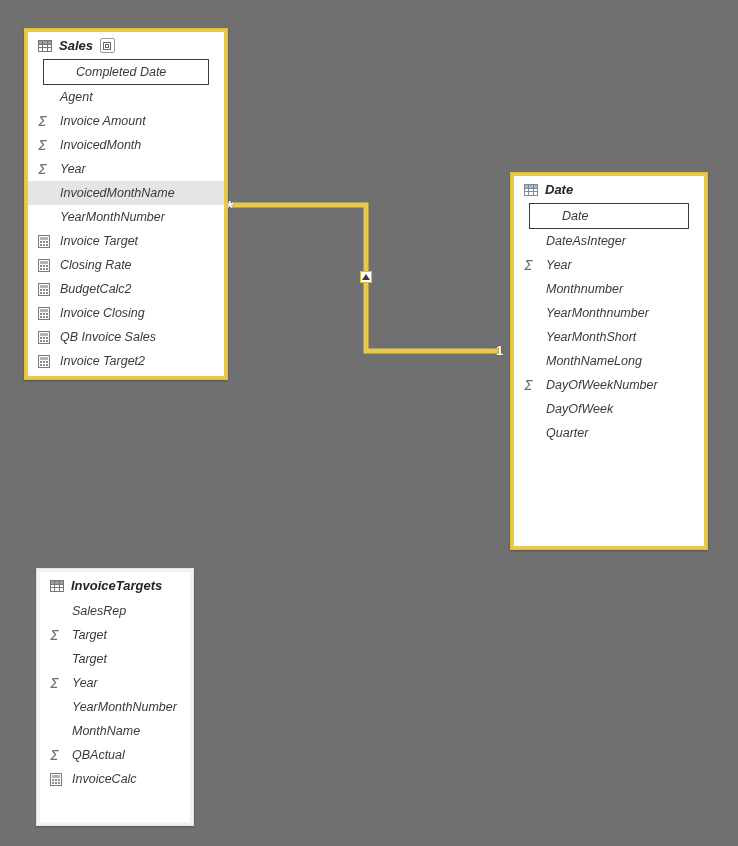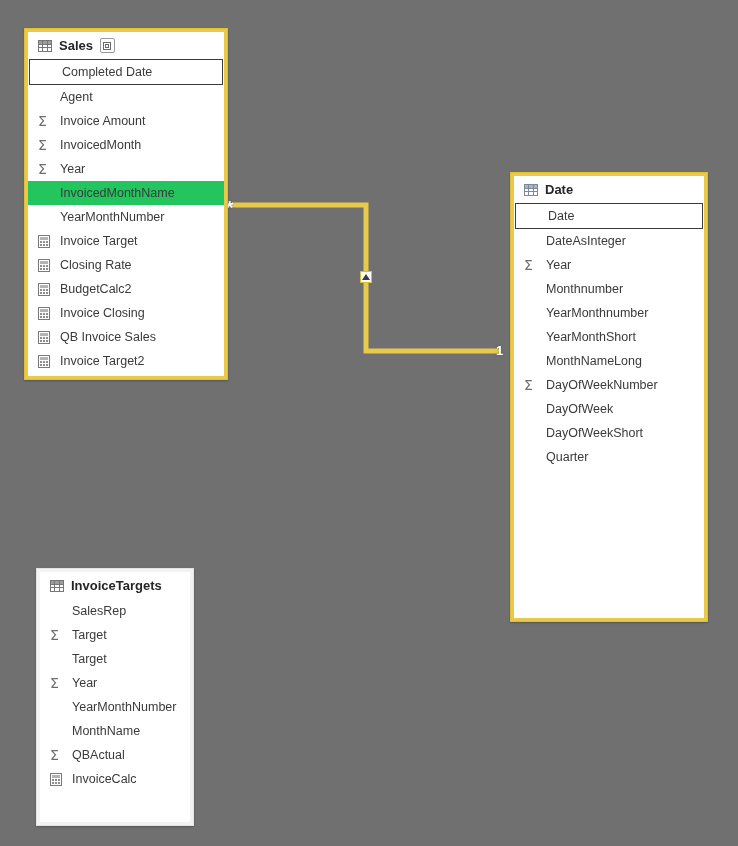--- a/index.html
+++ b/index.html
@@ -91,20 +91,21 @@
     background: #f3f3f3;
     border: 1px solid #e3e3e3;
     box-shadow: 0 1px 2px rgba(0,0,0,.22);
   }
   .card-inner {
     background: #ffffff;
     width: 100%;
     height: 100%;
     box-sizing: border-box;
     overflow: hidden;
+    font-style: italic;
   }
 
   .table-header {
     display: flex;
     align-items: center;
     height: 27px;
     padding: 0 8px 0 10px;
     box-sizing: border-box;
     background: #ffffff;
   }
@@ -171,24 +172,24 @@
     height: 24px;
     padding-left: 10px;
     box-sizing: border-box;
     font-size: 12.5px;
     color: #3a3a3a;
     white-space: nowrap;
   }
   .field-row.boxed {
     border: 1px solid #3c3c3c;
     height: 26px;
-    margin: 0 1px;
+    margin: 0 15px;
   }
   .field-row.highlight {
-    background: #22c55e;
+    background: #e5e5e5;
   }
   .field-icon {
     width: 18px;
     flex: none;
     display: flex;
     align-items: center;
     justify-content: flex-start;
     margin-right: 4px;
   }
   .field-icon.blank { }
@@ -362,21 +363,21 @@
                 <span></span>
                 <span></span>
                 <span></span>
                 <span></span>
               </span>
             </span>
             <span class="field-label">Invoice Target2</span>
           </div>
         </div>
       </div>
-      <div class="table-card selected" style="left: 510px; top: 172px; width: 198px; height: 450px;">
+      <div class="table-card selected" style="left: 510px; top: 172px; width: 198px; height: 378px;">
         <div class="card-inner">
           <div class="table-header">
             <span class="tbl-icon date-variant">
               <span class="hdr"></span>
               <span class="hdr"></span>
               <span class="hdr"></span>
               <span></span>
               <span></span>
               <span></span>
               <span></span>
@@ -417,24 +418,20 @@
           </div>
           <div class="field-row">
             <span class="field-icon">
               <span class="sigma">Σ</span>
             </span>
             <span class="field-label">DayOfWeekNumber</span>
           </div>
           <div class="field-row">
             <span class="field-icon blank"></span>
             <span class="field-label">DayOfWeek</span>
-          </div>
-          <div class="field-row">
-            <span class="field-icon blank"></span>
-            <span class="field-label">DayOfWeekShort</span>
           </div>
           <div class="field-row">
             <span class="field-icon blank"></span>
             <span class="field-label">Quarter</span>
           </div>
         </div>
       </div>
       <div class="table-card plain" style="left: 36px; top: 568px; width: 158px; height: 258px;">
         <div class="card-inner">
           <div class="table-header">

